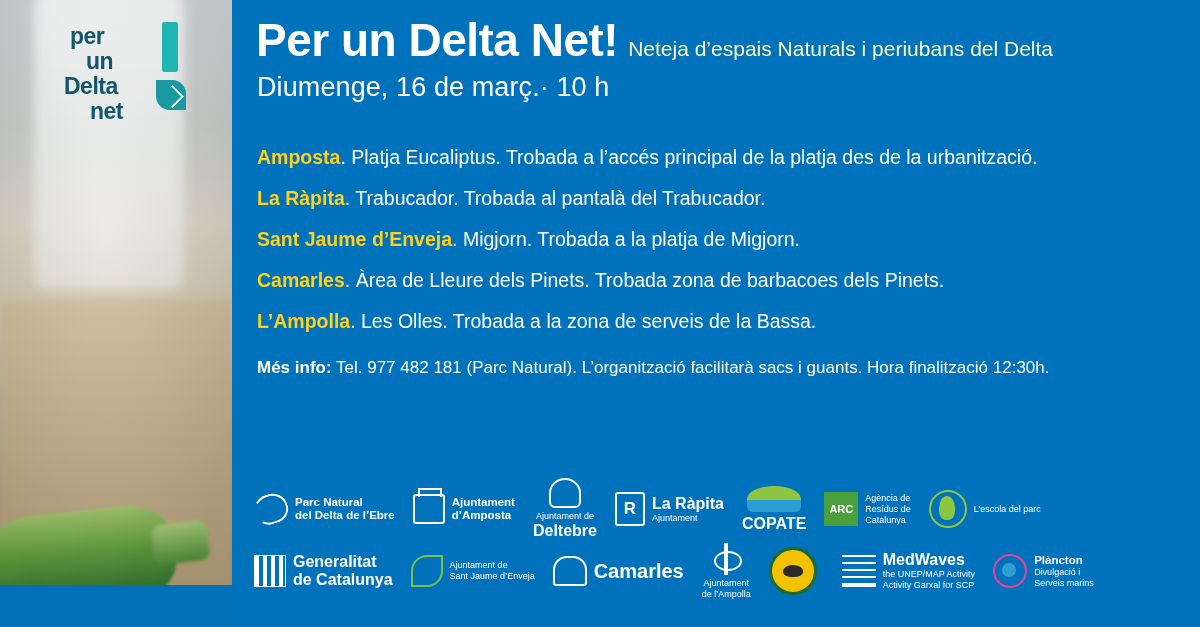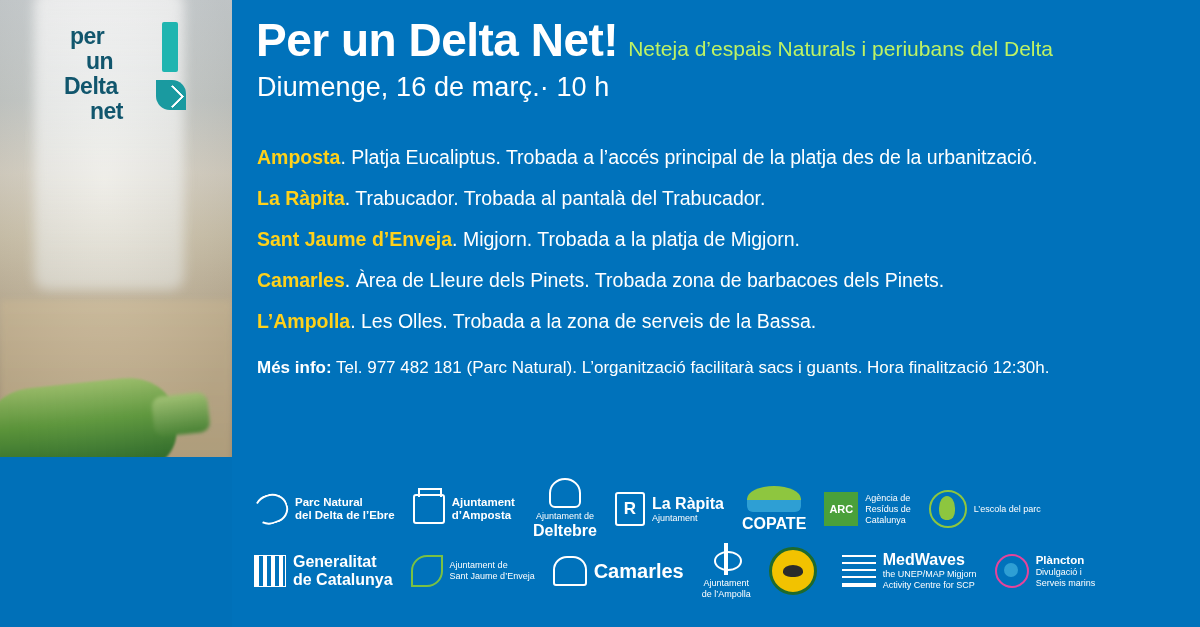--- a/index.html
+++ b/index.html
@@ -17,21 +17,21 @@
     position: relative;
     width: 1200px;
     height: 627px;
     display: flex;
   }
 
   
   .photo {
     position: relative;
     width: 232px;
-    height: 457px;
+    height: 585px;
     flex: 0 0 232px;
     overflow: hidden;
     background: linear-gradient(#cfd4d6 0%, #c8ccc9 22%, #d8d2c4 38%, #cfc5ad 52%, #c2b49a 66%, #b7a78c 78%, #ad9c82 88%, #a39274 100%);
   }
   .photo .blurbottle {
     position: absolute;
     left: 34px;
     top: -10px;
     width: 150px;
     height: 300px;
@@ -142,21 +142,21 @@
   .title {
     font-size: 46px;
     font-weight: bold;
     color: #ffffff;
     letter-spacing: -0.5px;
     line-height: 52px;
     white-space: nowrap;
   }
   .subtitle {
     font-size: 21px;
-    color: #bef264;
+    color: #fef9c3;
     margin-left: 10px;
     white-space: nowrap;
   }
   .date {
     padding: 6px 15px 0 25px;
     font-size: 27px;
     color: #ffffff;
     letter-spacing: 0.1px;
   }
 
@@ -502,22 +502,22 @@
 
         <div class="logo-item">
           <div class="mark em-gold"></div>
         </div>
         <div class="logo-sep"></div>
 
         <div class="logo-item">
           <div class="mark em-medwaves"></div>
           <div>
             <div class="logo-txt big">MedWaves</div>
-            <div class="logo-txt small">the UNEP/MAP Migjorn</div>
-            <div class="logo-txt small">Activity Centre for SCP</div>
+            <div class="logo-txt small">the UNEP/MAP Activity</div>
+            <div class="logo-txt small">Activity Garxal for SCP</div>
           </div>
         </div>
         <div class="logo-sep"></div>
 
         <div class="logo-item">
           <div class="mark em-plancton"></div>
           <div>
             <div class="logo-txt">Plàncton</div>
             <div class="logo-txt small">Divulgació i</div>
             <div class="logo-txt small">Serveis marins</div>

